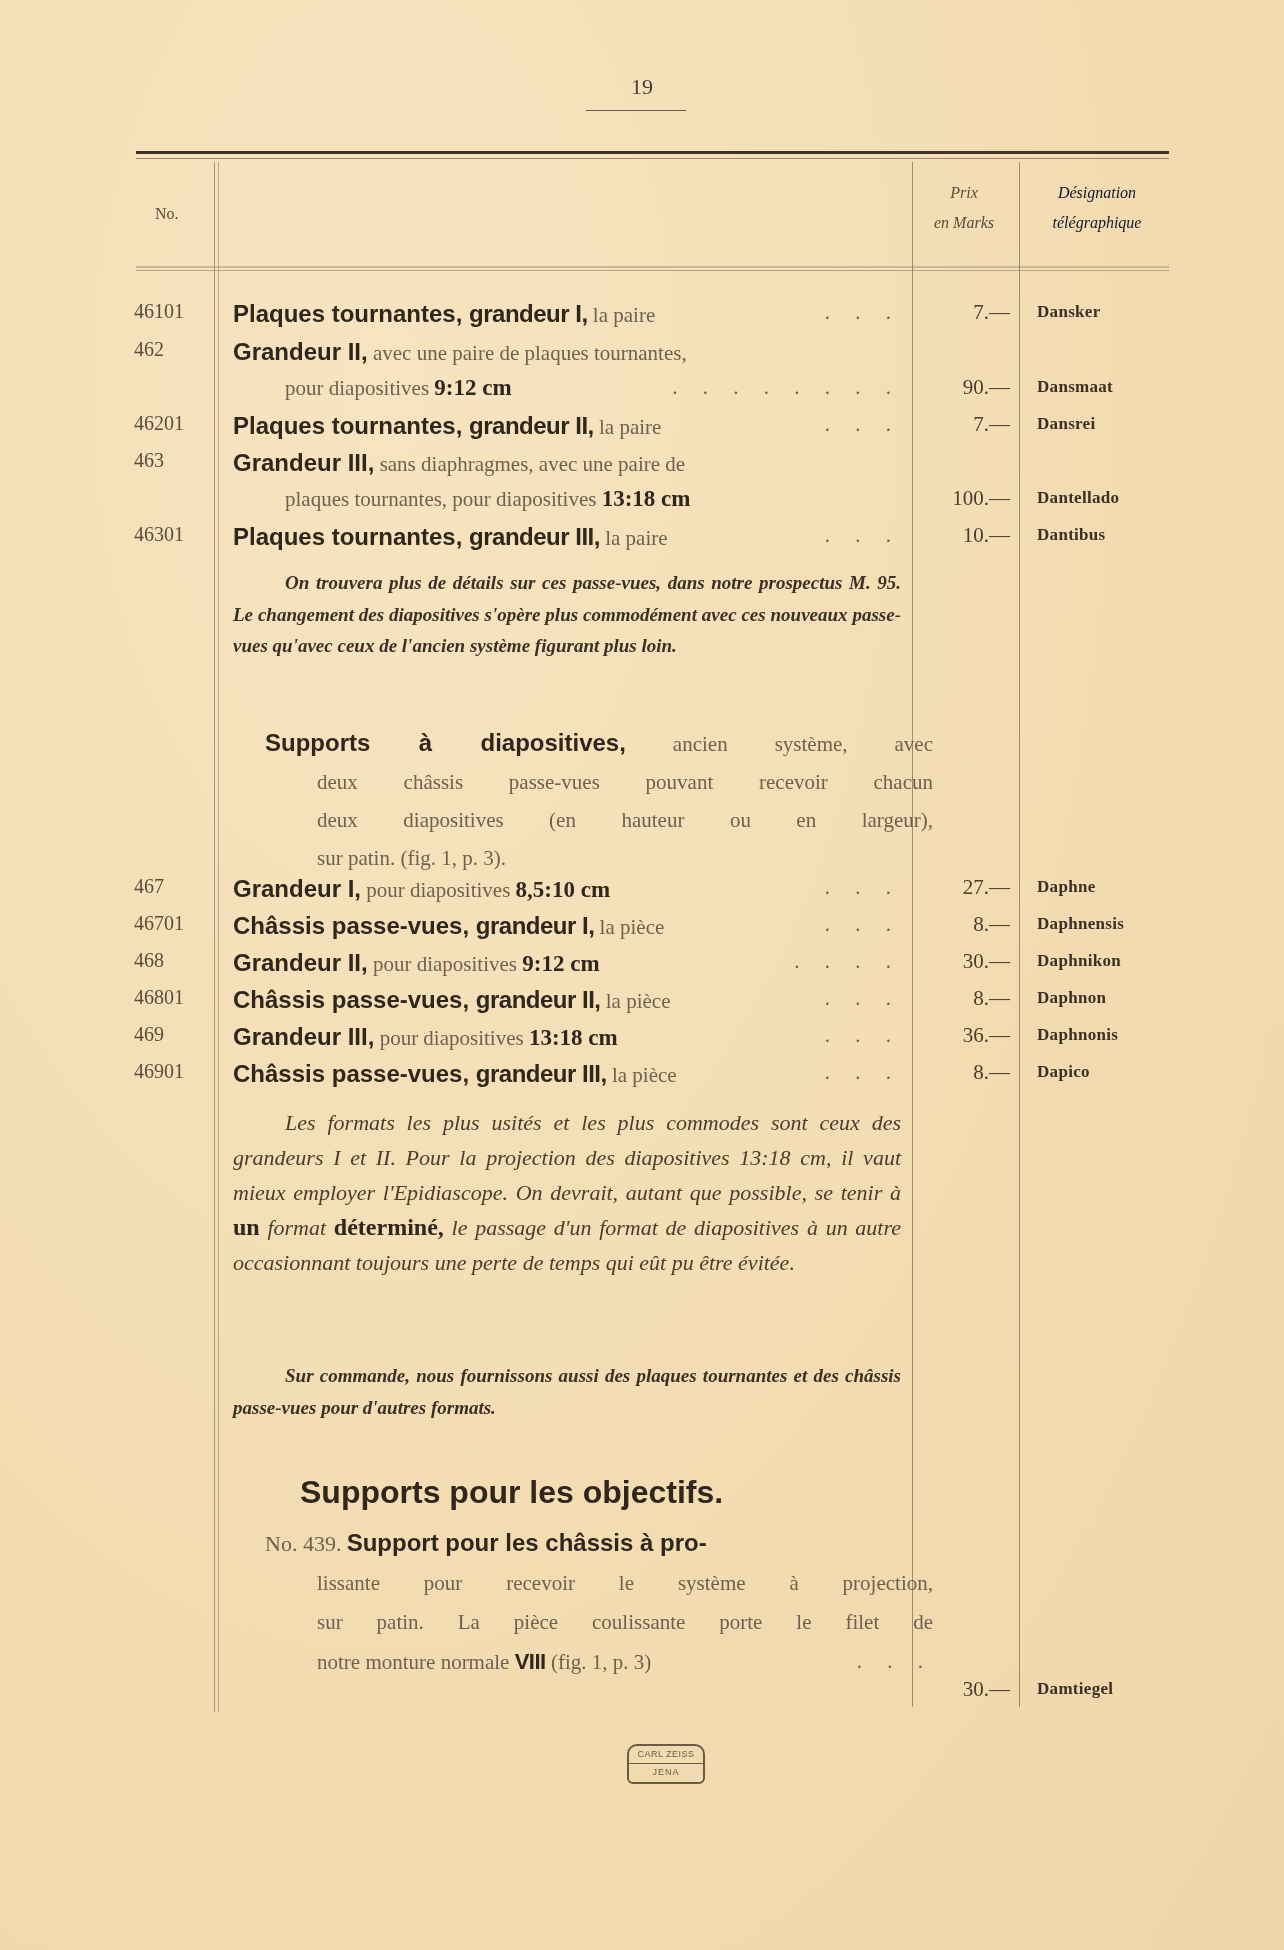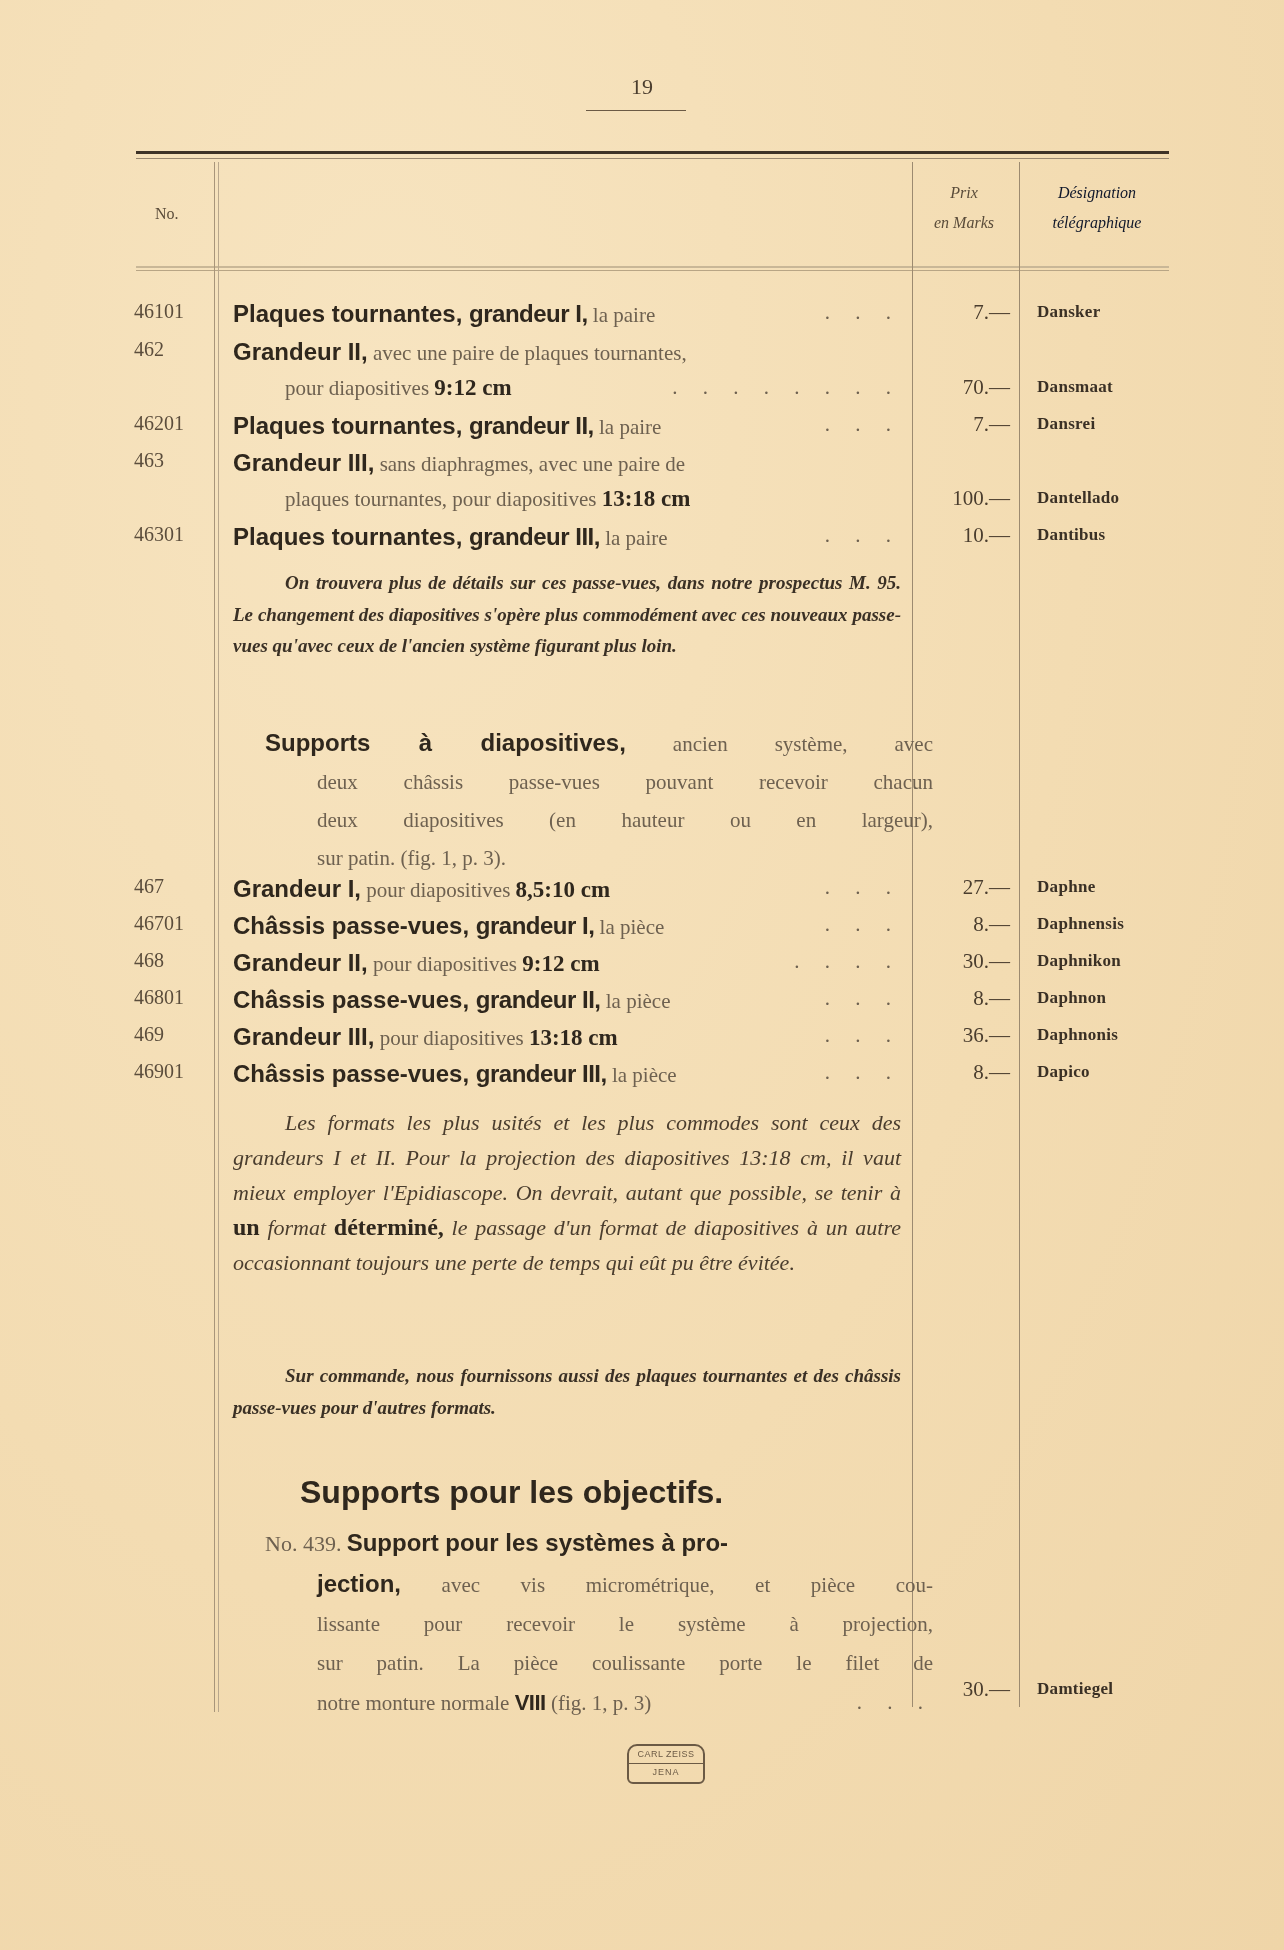--- a/index.html
+++ b/index.html
@@ -124,21 +124,21 @@
   <span class="desc"><span class="strong">Plaques tournantes, </span><span class="strong cond">grandeur I,</span><span> la paire</span> <span class="dots" style="position:absolute; right:0;">. . .</span></span>
   <span class="price">7.—</span>
   <span class="tele">Dansker</span>
 </div>
 <div class="row" style="top:338px;">
   <span class="num">462</span>
   <span class="desc"><span class="strong">Grandeur II,</span><span> avec une paire de plaques tournantes,</span></span>
 </div>
 <div class="row" style="top:375px;">
   <span class="desc cont"><span>pour diapositives </span><span class="bold-serif">9:12 cm</span> <span class="dots" style="position:absolute; right:0;">. . . . . . . .</span></span>
-  <span class="price">70.—</span>
+  <span class="price">90.—</span>
   <span class="tele">Dansmaat</span>
 </div>
 <div class="row" style="top:412px;">
   <span class="num">46201</span>
   <span class="desc"><span class="strong">Plaques tournantes, </span><span class="strong cond">grandeur II,</span><span> la paire</span> <span class="dots" style="position:absolute; right:0;">. . .</span></span>
   <span class="price">7.—</span>
   <span class="tele">Dansrei</span>
 </div>
 <div class="row" style="top:449px;">
   <span class="num">463</span>
@@ -208,22 +208,21 @@
   <span class="indent"></span><span>Les formats les plus usités et les plus commodes sont ceux des grandeurs I et II. Pour la projection des diapositives 13:18 cm, il vaut mieux employer l'Epidiascope. On devrait, autant que possible, se tenir à </span><b>un</b><span> format </span><b>déterminé,</b><span> le passage d'un format de diapositives à un autre occasionnant toujours une perte de temps qui eût pu être évitée.</span>
 </div>
 
 <div class="note-bold-italic" style="top:1360px;">
   <span class="indent"></span><span>Sur commande, nous fournissons aussi des plaques tournantes et des châssis passe-vues pour d'autres formats.</span>
 </div>
 
 <div class="section-title">Supports pour les objectifs.</div>
 
 <div class="para" style="top:1523px; line-height:39px;">
-  <span class="line" style="text-align:left; text-align-last:left;"><span style="font-size:22px;">No. 439.</span> <span class="strong">Support pour les systèmes à pro-</span></span>
-  <span class="line ind"><span class="strong">jection,</span><span> avec vis micrométrique, et pièce cou-</span></span>
+  <span class="line" style="text-align:left; text-align-last:left;"><span style="font-size:22px;">No. 439.</span> <span class="strong">Support pour les châssis à pro-</span></span>
   <span class="line ind">lissante pour recevoir le système à projection,</span>
   <span class="line ind">sur patin. La pièce coulissante porte le filet de</span>
   <span class="line ind last" style="position:relative;"><span>notre monture normale </span><span class="strong cond" style="font-size:22px;">VIII</span><span> (fig. 1, p. 3)</span><span class="dots" style="position:absolute; right:0;">. . .</span></span>
 </div>
 <div class="row" style="top:1677px;">
   <span class="price">30.—</span>
   <span class="tele">Damtiegel</span>
 </div>
 
 <div class="logo">

